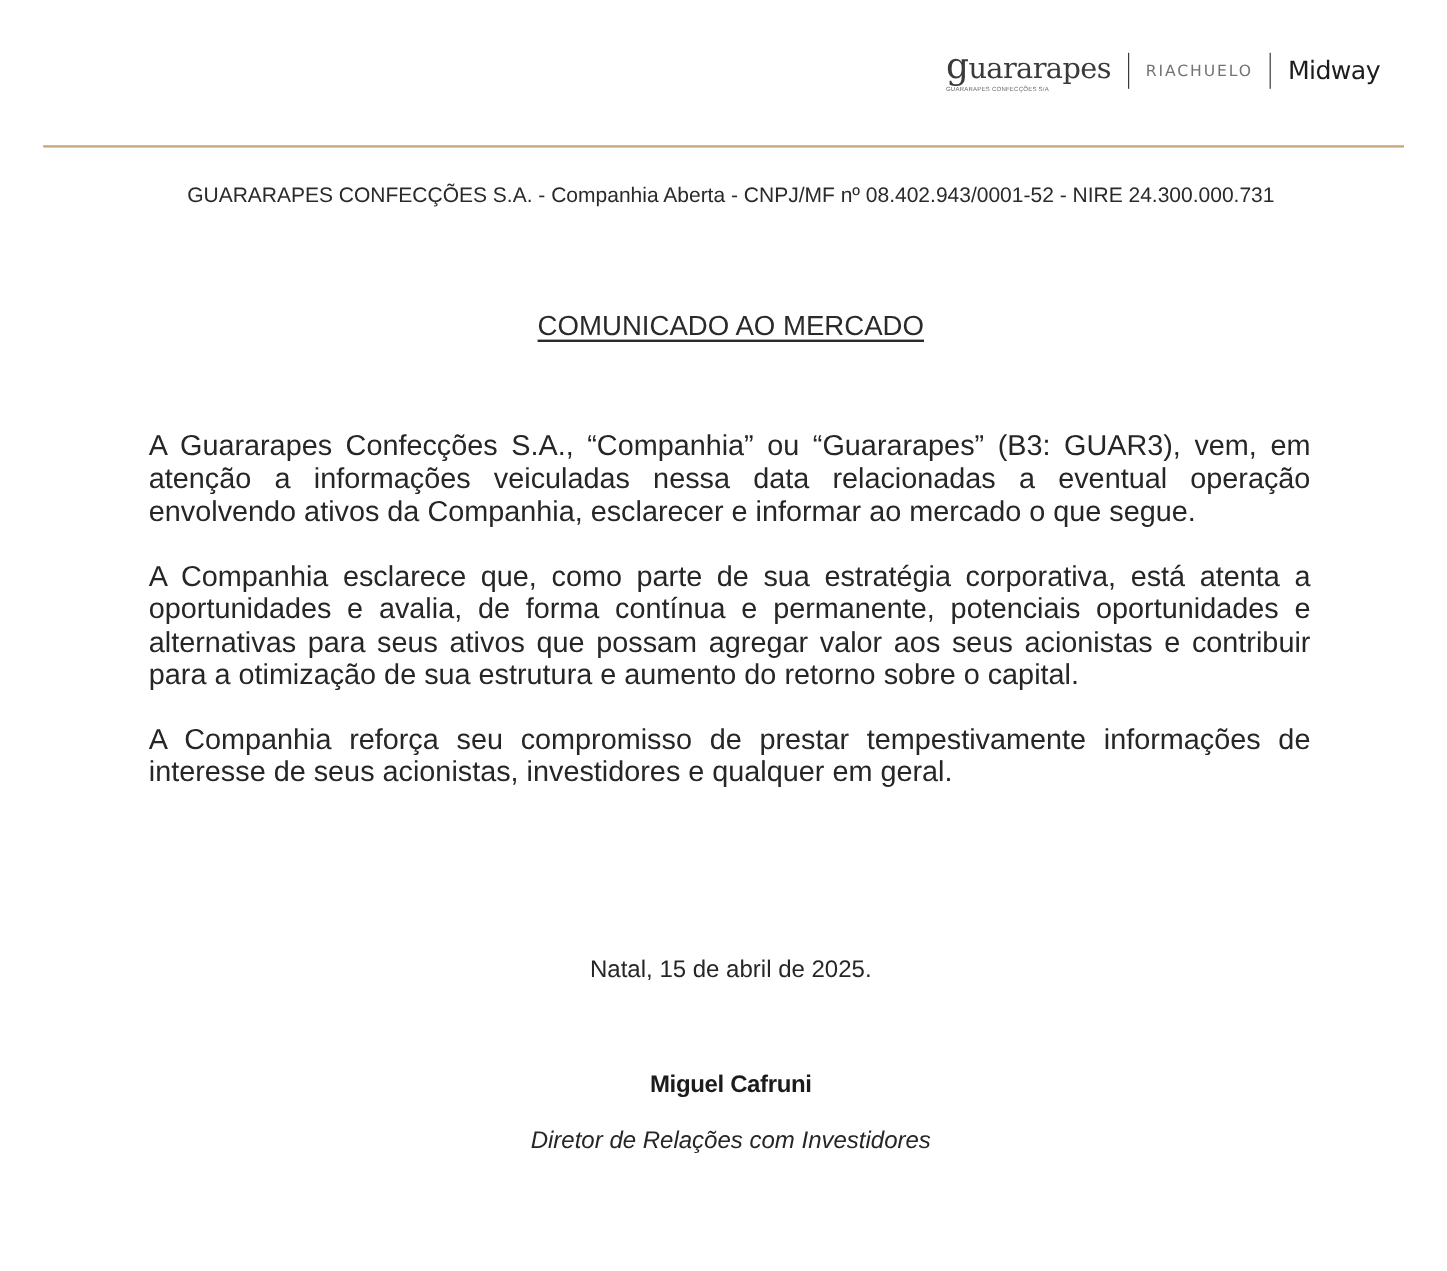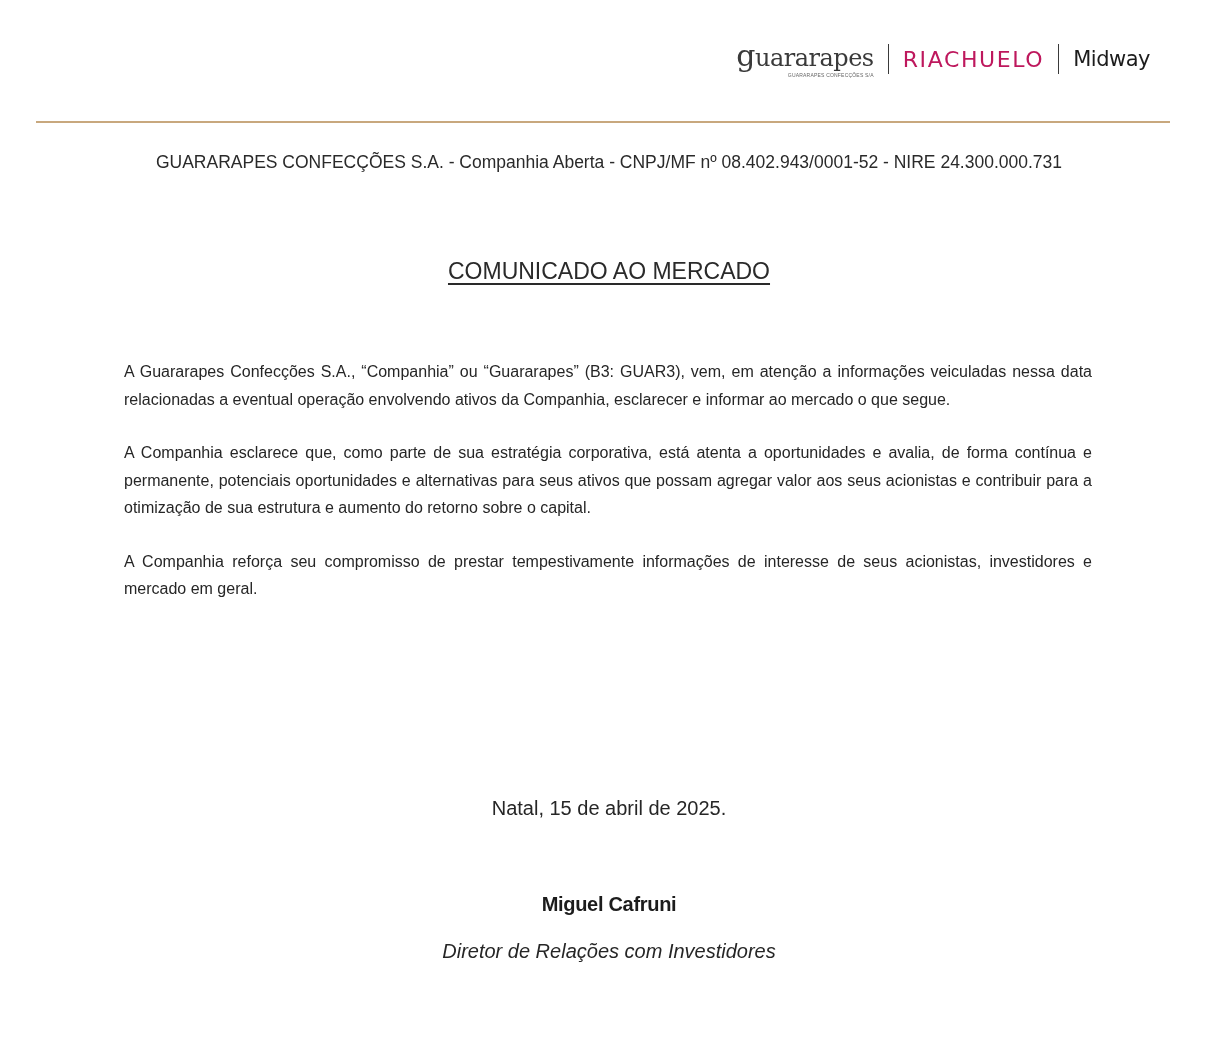--- a/index.html
+++ b/index.html
@@ -19,21 +19,21 @@
       position: absolute;
       top: 38px;
       right: 56px;
       display: flex;
       align-items: center;
       height: 42px;
     }
     .logo-guararapes {
       display: flex;
       flex-direction: column;
-      align-items: flex-end;
+      align-items: flex-start;
       line-height: 1;
     }
     .logo-guararapes .wordmark {
       font-family: "DejaVu Serif", "Liberation Serif", serif;
       font-size: 24px;
       color: #3a3a3a;
       letter-spacing: -0.5px;
     }
     .logo-guararapes .wordmark .big-g {
       font-size: 30px;
@@ -46,23 +46,23 @@
       letter-spacing: 0.2px;
     }
     .logo-sep {
       width: 1px;
       height: 30px;
       background: #3a3a3a;
       margin: 0 14px;
     }
     .logo-riachuelo {
       font-family: "DejaVu Sans", sans-serif;
-      font-size: 22px;
+      font-size: 13px;
       letter-spacing: 1.6px;
-      color: #be185d;
+      color: #737373;
     }
     .logo-midway {
       font-family: "DejaVu Sans", sans-serif;
       font-weight: normal;
       font-size: 21px;
       color: #1c1c1c;
       letter-spacing: -0.5px;
     }
     .divider {
       position: absolute;
@@ -94,21 +94,21 @@
       text-decoration-thickness: 1.5px;
     }
     .body-text {
       position: absolute;
       top: 358px;
       left: 124px;
       width: 968px;
     }
     .body-text p {
       margin: 0 0 26px 0;
-      font-size: 16px;
+      font-size: 24px;
       line-height: 27.5px;
       text-align: justify;
       color: #262626;
     }
     .place-date {
       position: absolute;
       top: 797px;
       left: 0;
       width: 1218px;
       text-align: center;
@@ -155,20 +155,20 @@
 
 <div class="divider"></div>
 
 <div class="company-line">GUARARAPES CONFECÇÕES S.A. - Companhia Aberta - CNPJ/MF nº 08.402.943/0001-52 - NIRE 24.300.000.731</div>
 
 <div class="doc-title">COMUNICADO AO MERCADO</div>
 
 <div class="body-text">
   <p>A Guararapes Confecções S.A., “Companhia” ou “Guararapes” (B3: GUAR3), vem, em atenção a informações veiculadas nessa data relacionadas a eventual operação envolvendo ativos da Companhia, esclarecer e informar ao mercado o que segue.</p>
   <p>A Companhia esclarece que, como parte de sua estratégia corporativa, está atenta a oportunidades e avalia, de forma contínua e permanente, potenciais oportunidades e alternativas para seus ativos que possam agregar valor aos seus acionistas e contribuir para a otimização de sua estrutura e aumento do retorno sobre o capital.</p>
-  <p>A Companhia reforça seu compromisso de prestar tempestivamente informações de interesse de seus acionistas, investidores e mercado em geral.</p>
+  <p>A Companhia reforça seu compromisso de prestar tempestivamente informações de interesse de seus acionistas, investidores e qualquer em geral.</p>
 </div>
 
 <div class="place-date">Natal, 15 de abril de 2025.</div>
 
 <div class="signer-name">Miguel Cafruni</div>
 
 <div class="signer-role">Diretor de Relações com Investidores</div>
 
 </body></html>

